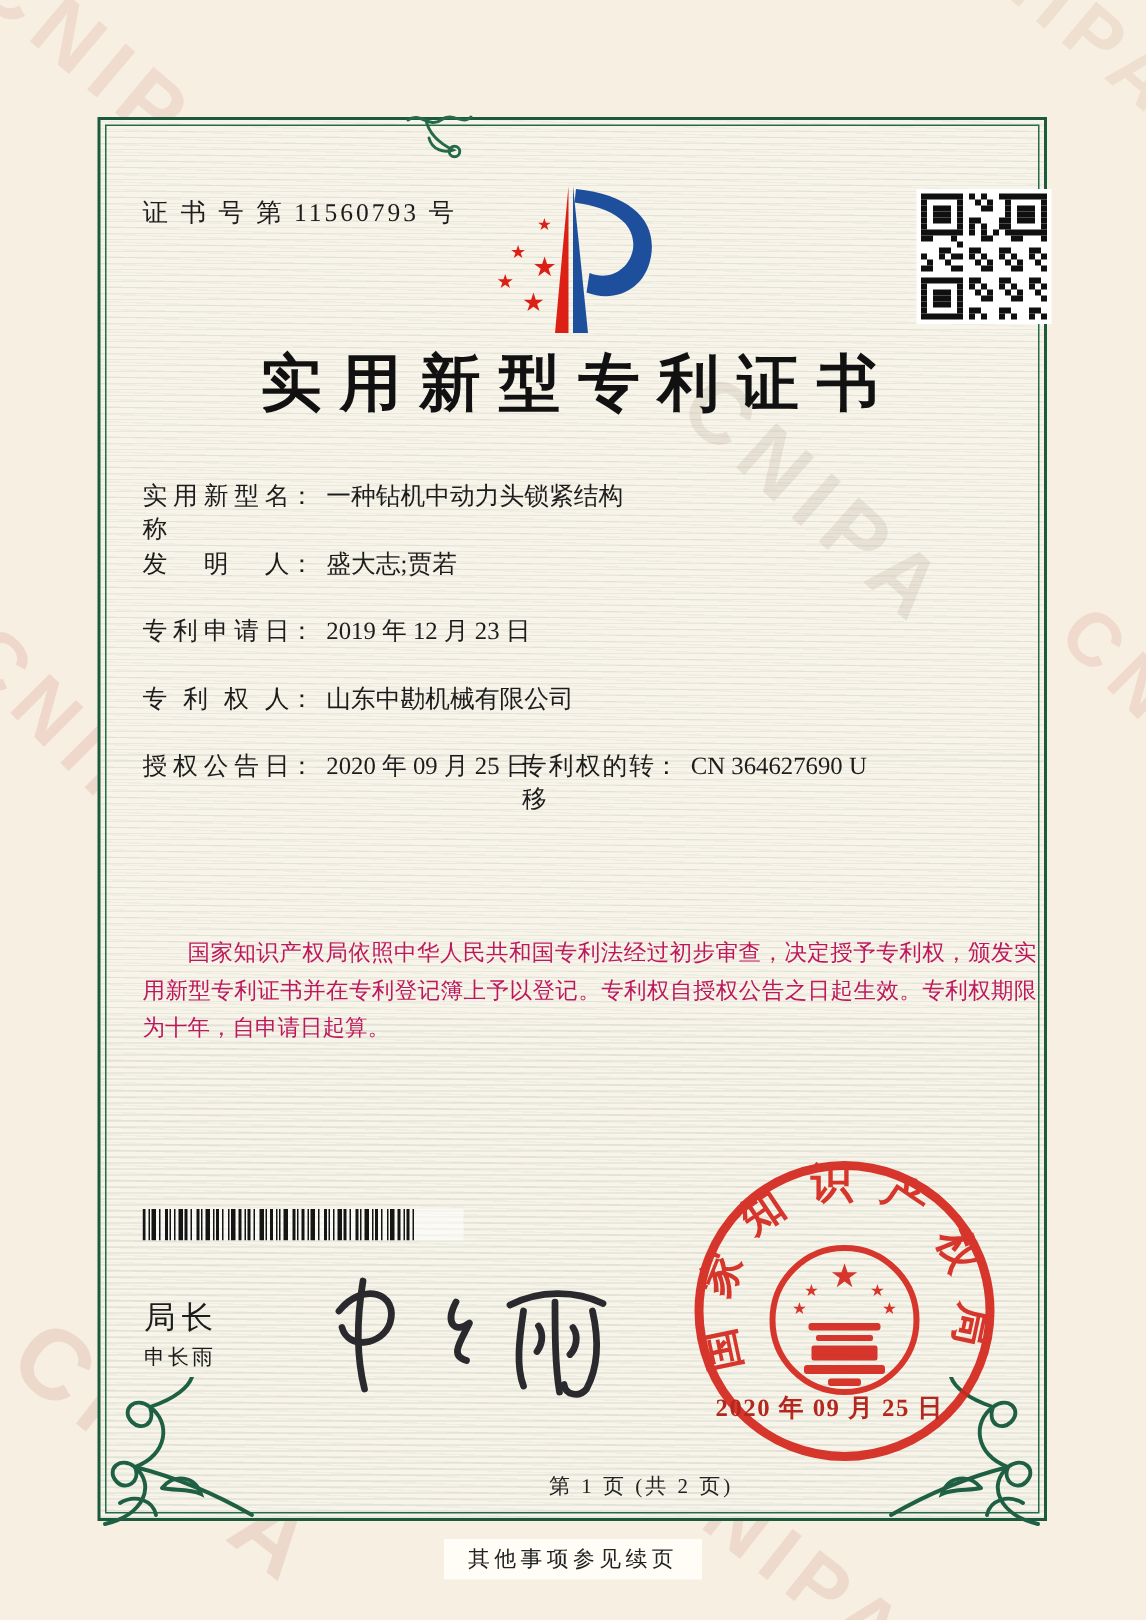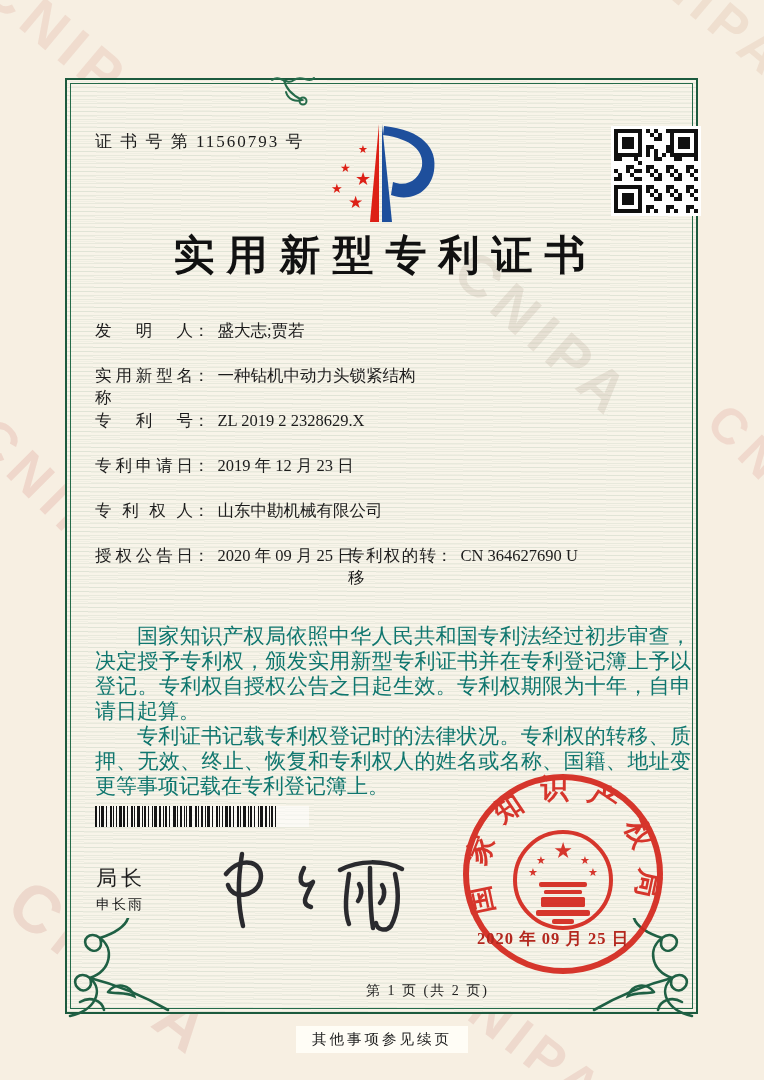--- a/index.html
+++ b/index.html
@@ -30,21 +30,21 @@
   .title{
     left:65px;top:228px;width:629px;text-align:center;
     font-size:41px;font-weight:600;letter-spacing:12px;text-indent:12px;color:#111;
   }
   .fields{left:95px;top:320px;width:600px;}
   .frow{height:45px;font-size:16.5px;position:relative;}
   .flabel{display:inline-block;width:98px;text-align:justify;text-align-last:justify;vertical-align:top;}
   .flabel.l2{width:88px;}
   .colon{margin-right:8px;}
   .pair2{position:absolute;left:253px;top:0;}
-  .paras{left:95px;top:624px;width:596px;font-size:21px;line-height:25px;text-align:justify;color:#0f766e;}
+  .paras{left:95px;top:624px;width:596px;font-size:15px;line-height:25px;text-align:justify;color:#be185d;}
   .paras p{margin:0;text-indent:2em;}
   
   .barcode{left:95px;top:806px;width:214px;height:21px;display:flex;align-items:stretch;overflow:hidden;background:rgba(255,255,255,.55);}
   .barcode b{background:#151515;flex:none;}
   
   .sig-title{left:96px;top:864px;font-size:21px;letter-spacing:4px;}
   .sig-name{left:96px;top:896px;font-size:14px;letter-spacing:2px;}
   .sig-hand{left:212px;top:838px;}
   
   .seal{left:452px;top:770px;width:222px;height:212px;opacity:.92;}
@@ -562,45 +562,41 @@
       <i class="d"></i>
       <i></i>
       <i class="d"></i>
     </div>
   </div>
 
 <div class="abs title">实用新型专利证书</div>
 
 <div class="abs fields">
   <div class="frow">
-    <span class="flabel">发 明 人</span><span class="colon">：</span><span class="fval">盛大志;贾若</span>
-  </div>
-  <div class="frow">
     <span class="flabel">实用新型名称</span><span class="colon">：</span><span class="fval">一种钻机中动力头锁紧结构</span>
   </div>
   <div class="frow">
-    <span class="flabel">专 利 号</span><span class="colon">：</span><span class="fval">ZL 2019 2 2328629.X</span>
+    <span class="flabel">发 明 人</span><span class="colon">：</span><span class="fval">盛大志;贾若</span>
   </div>
   <div class="frow">
     <span class="flabel">专利申请日</span><span class="colon">：</span><span class="fval">2019 年 12 月 23 日</span>
   </div>
   <div class="frow">
     <span class="flabel">专 利 权 人</span><span class="colon">：</span><span class="fval">山东中勘机械有限公司</span>
   </div>
   <div class="frow">
     <span class="flabel">授权公告日</span><span class="colon">：</span><span class="fval">2020 年 09 月 25 日</span>
     <span class="pair2">
       <span class="flabel l2">专利权的转移</span><span class="colon">：</span><span class="fval">CN 364627690 U</span>
     </span>
   </div>
 </div>
 
 <div class="abs paras">
   <p>国家知识产权局依照中华人民共和国专利法经过初步审查，决定授予专利权，颁发实用新型专利证书并在专利登记簿上予以登记。专利权自授权公告之日起生效。专利权期限为十年，自申请日起算。</p>
-  <p>专利证书记载专利权登记时的法律状况。专利权的转移、质押、无效、终止、恢复和专利权人的姓名或名称、国籍、地址变更等事项记载在专利登记簿上。</p>
 </div>
 
 <div class="abs barcode" id="barcode">
     <b style="width:2px;margin-right:2px"></b>
     <b style="width:1px;margin-right:1px"></b>
     <b style="width:3px;margin-right:2px"></b>
     <b style="width:1px;margin-right:3px"></b>
     <b style="width:2px;margin-right:1px"></b>
     <b style="width:1px;margin-right:2px"></b>
     <b style="width:1px;margin-right:2px"></b>

